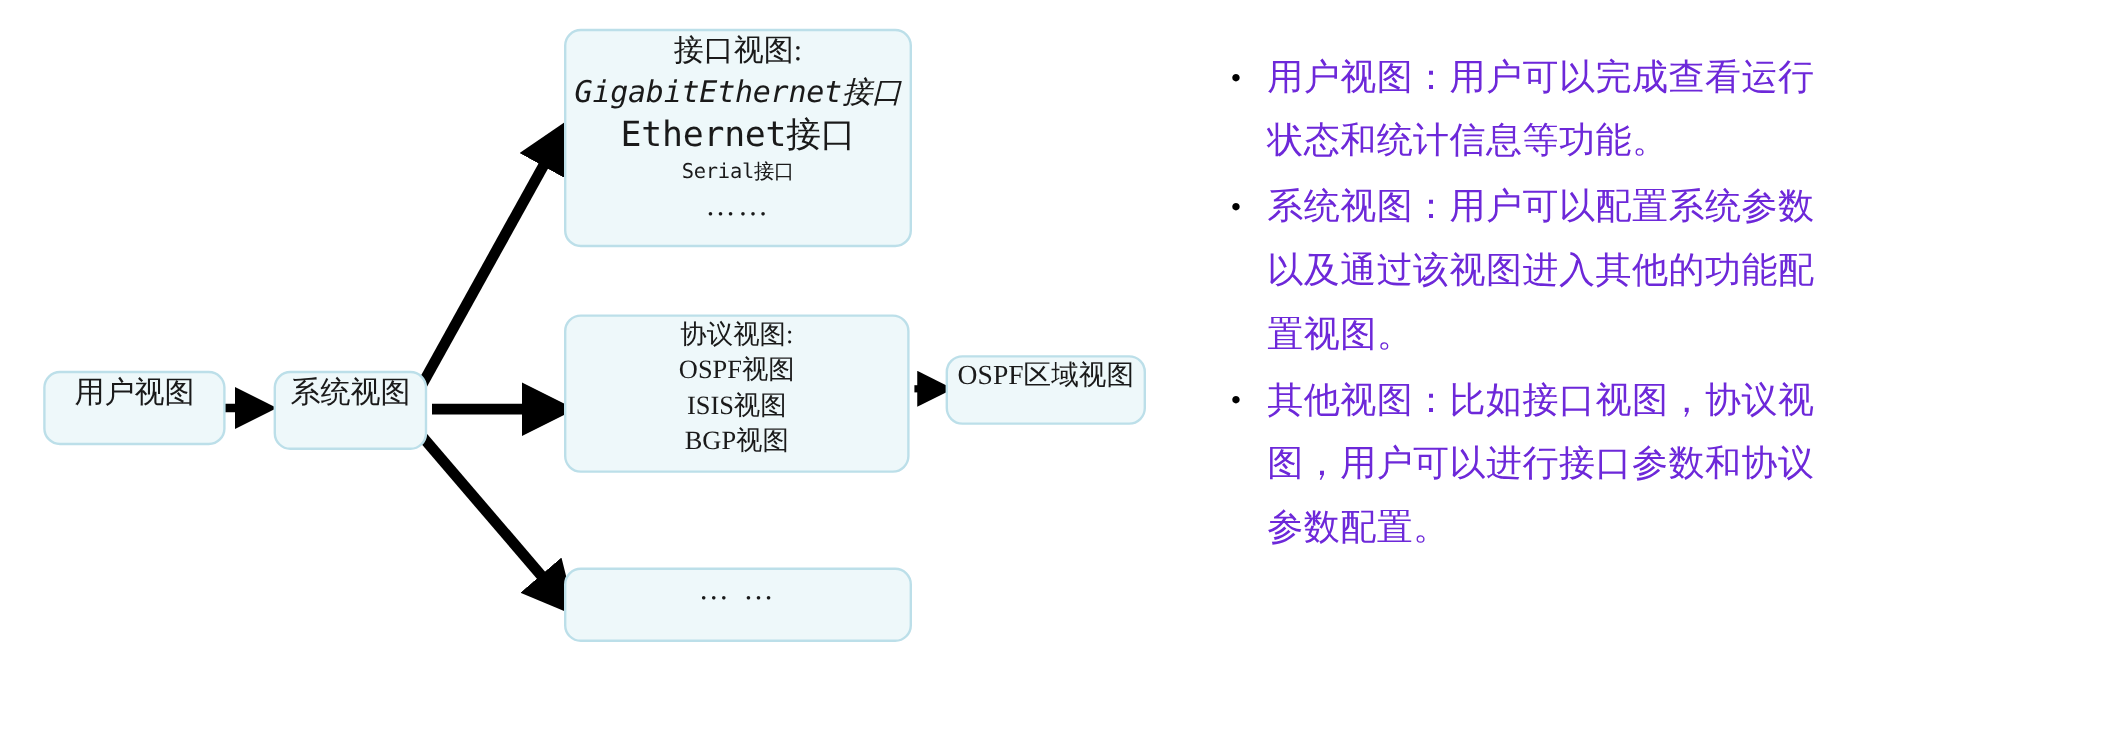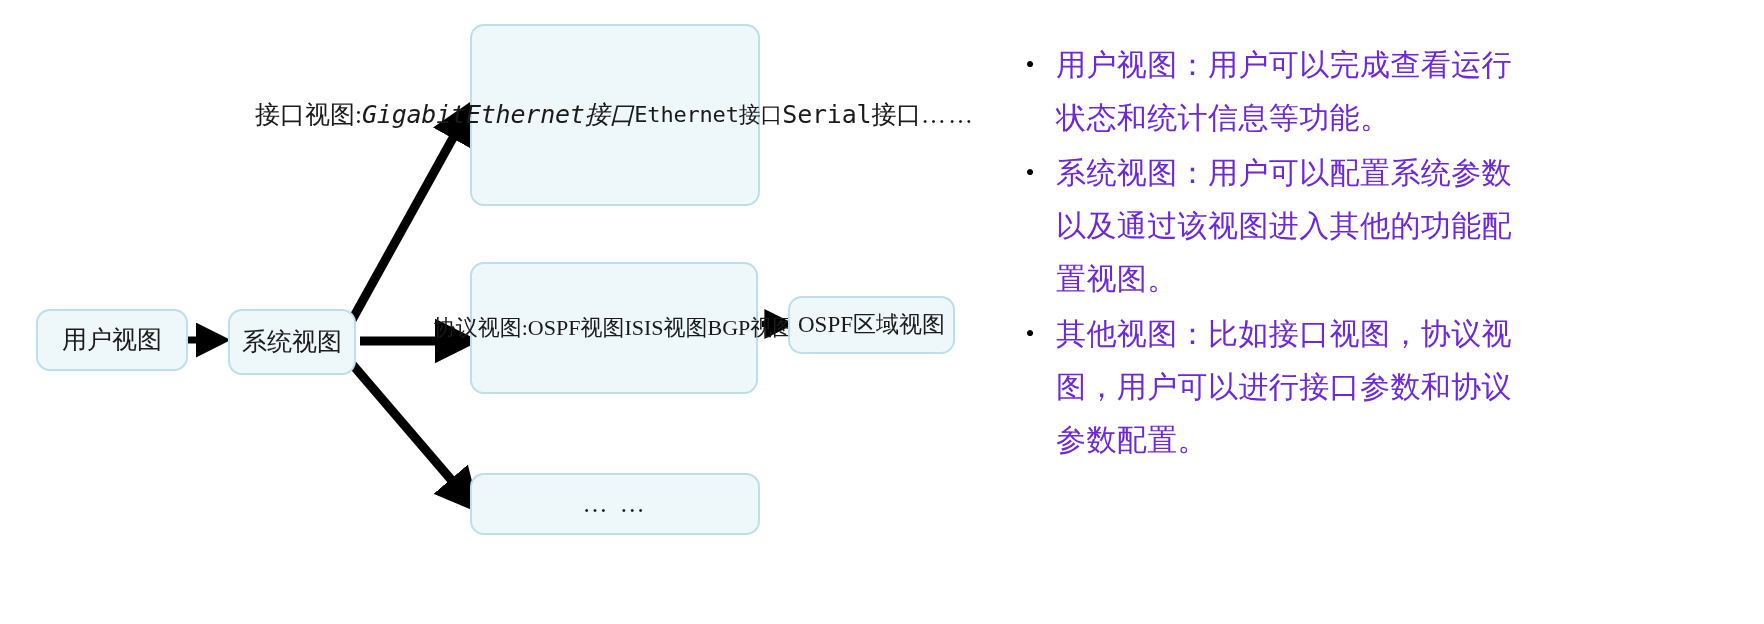--- a/index.html
+++ b/index.html
@@ -22,23 +22,23 @@
   }
 
   
   .node {
     position: absolute;
     box-sizing: border-box;
     background: #eef8fa;
     border: 2px solid #bcdfe9;
     border-radius: 14px;
     display: flex;
-    flex-direction: row;
+    flex-direction: column;
     align-items: center;
-    justify-content: center;
+    justify-content: flex-start;
     color: #1a1a1a;
     text-align: center;
     line-height: 1.34;
   }
   .node .line {
     white-space: nowrap;
   }
   .cjk {
     font-family: "Liberation Serif", "DejaVu Serif", serif;
   }
@@ -86,22 +86,22 @@
   #node-ospf-area {
     left: 788px;
     top: 296px;
     width: 167px;
     height: 58px;
     font-size: 23px;
   }
 
   #node-interface .l1 { font-size: 25px; }
   #node-interface .l2 { font-size: 25px; font-style: italic; }
-  #node-interface .l3 { font-size: 22px; }
-  #node-interface .l4 { font-size: 25px; }
+  #node-interface .l3 { font-size: 29px; }
+  #node-interface .l4 { font-size: 17px; }
   #node-interface .l5 { font-size: 25px; letter-spacing: 2px; }
 
   #node-other .line {
     font-size: 25px;
     letter-spacing: 3px;
   }
 
   
   #arrows {
     position: absolute;

